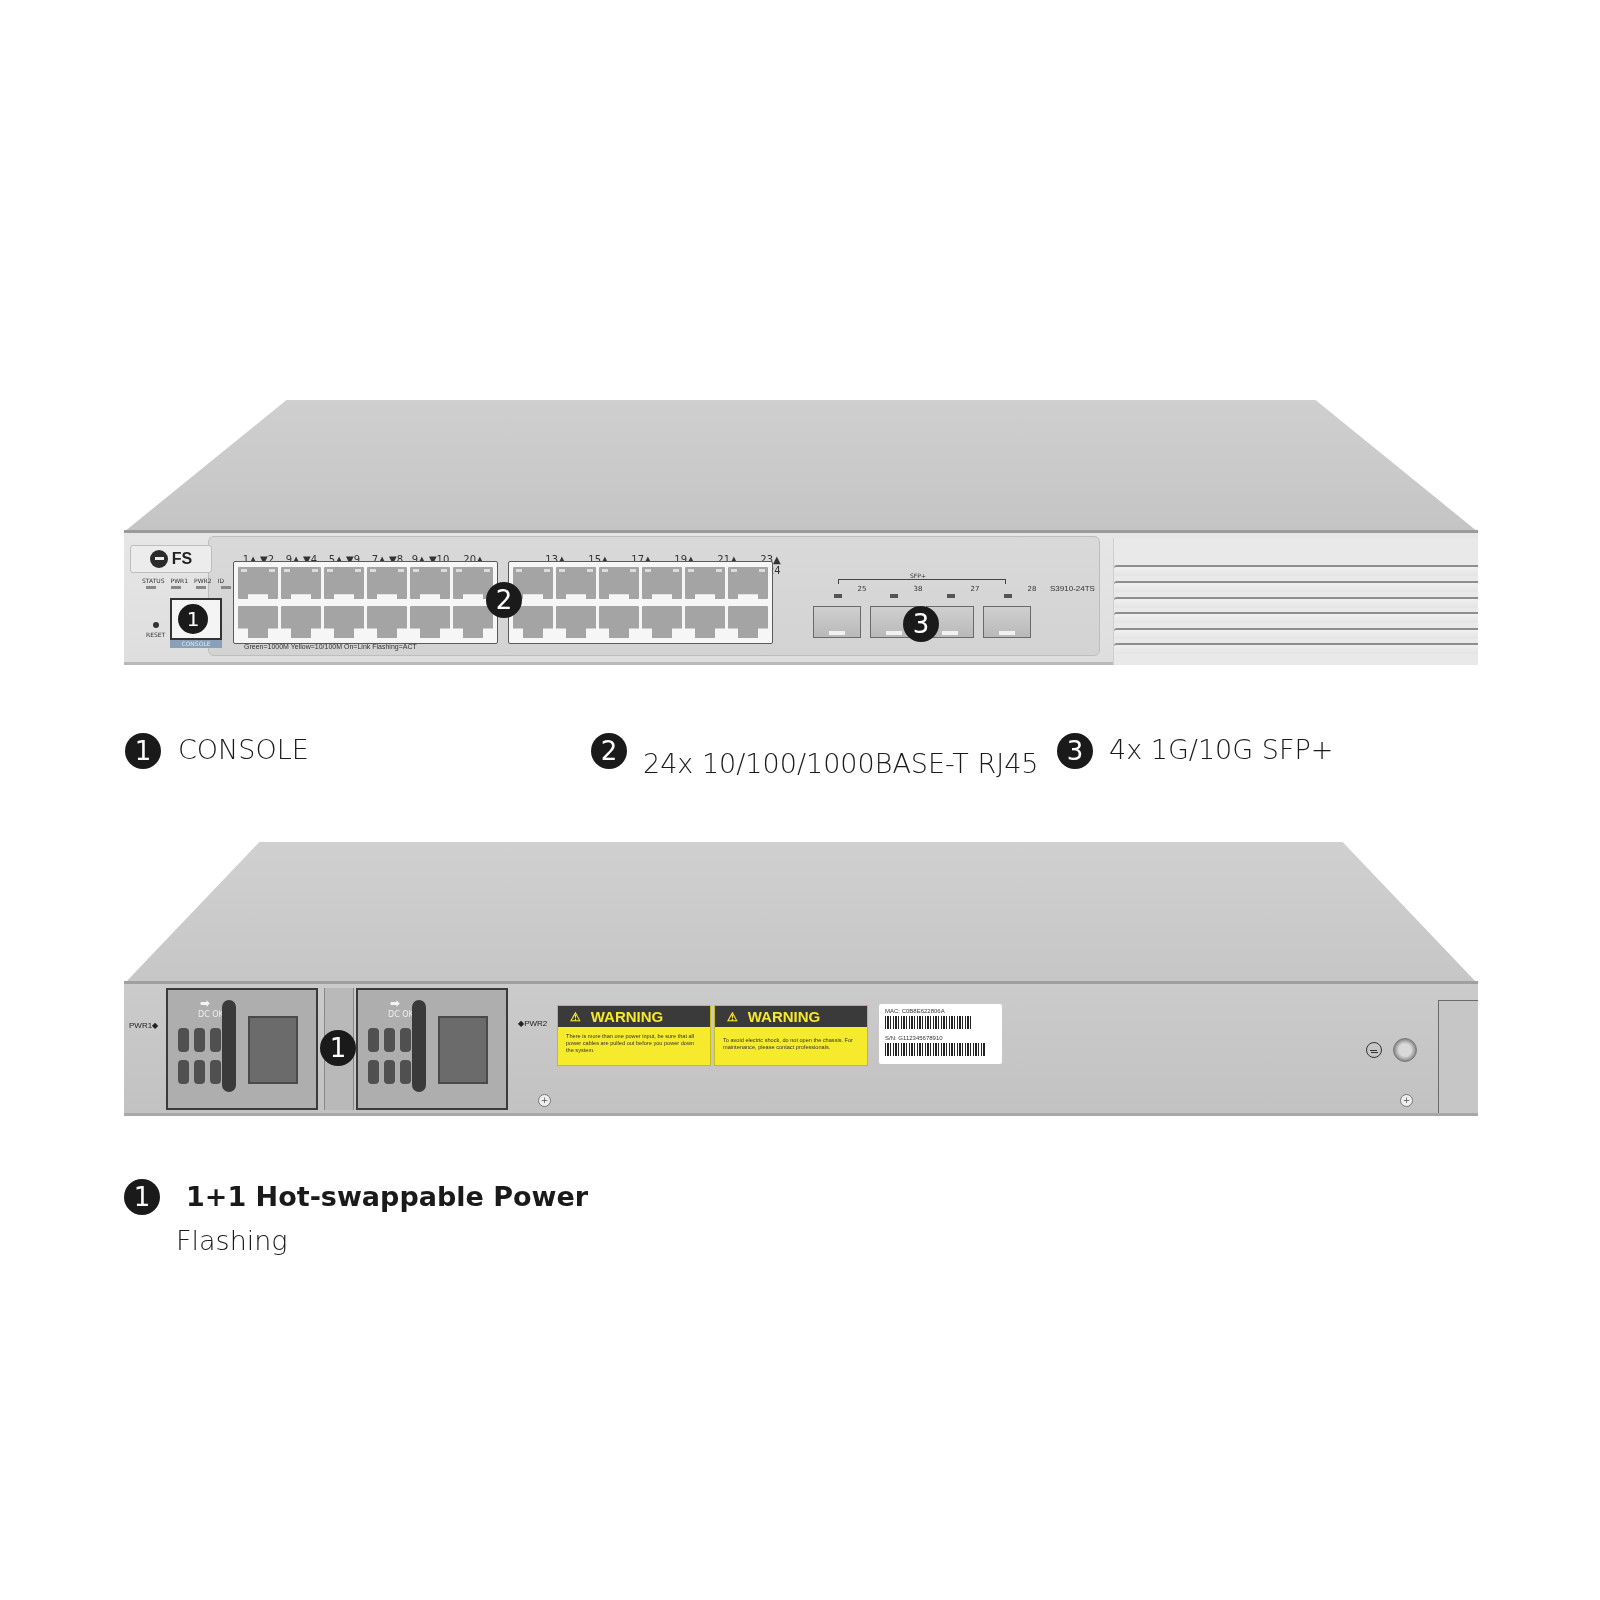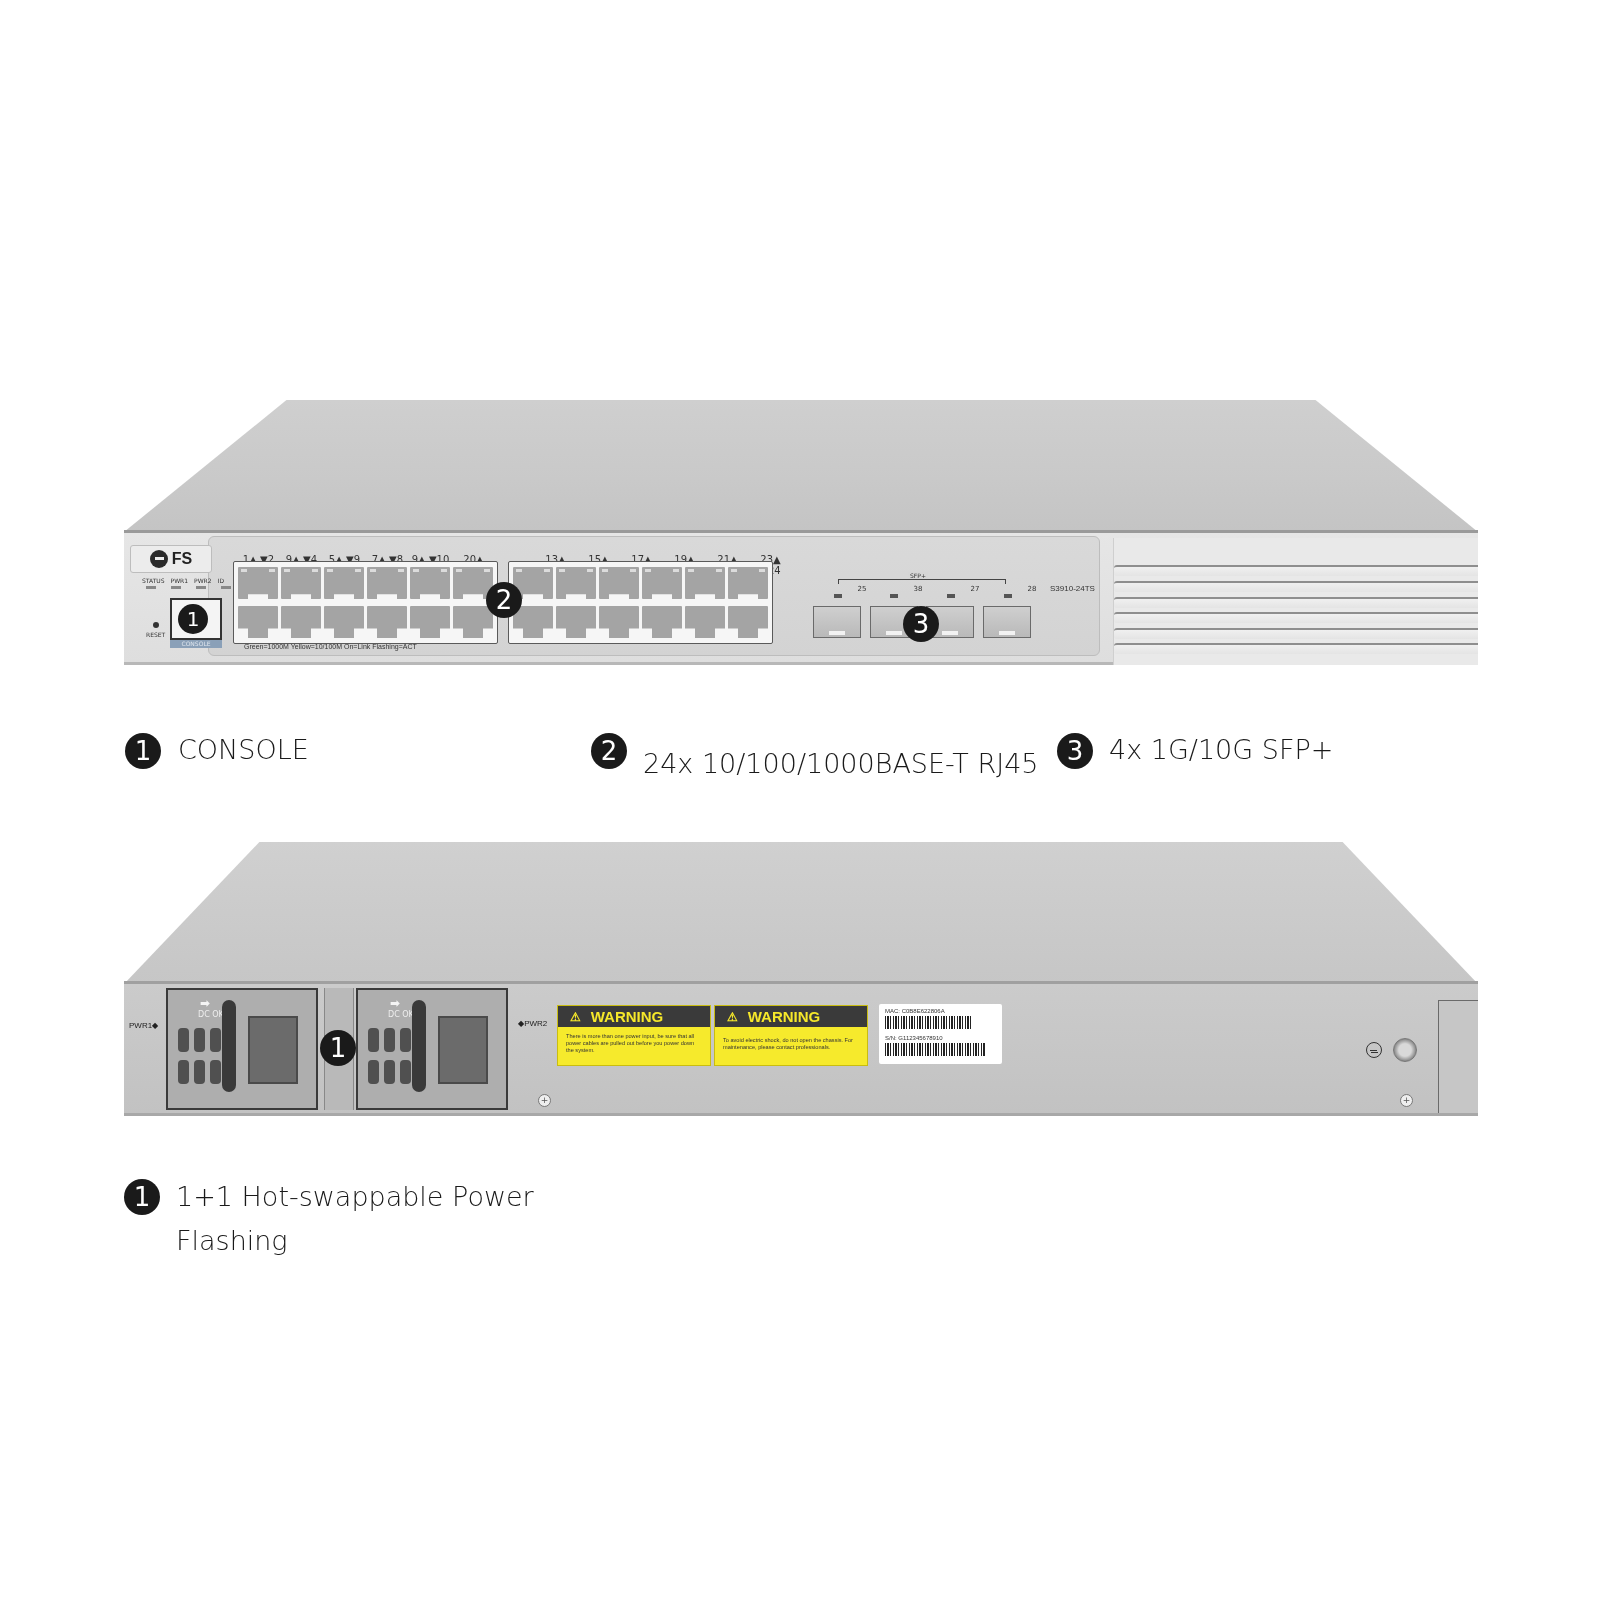--- a/index.html
+++ b/index.html
@@ -312,15 +312,15 @@
     <div class="barcode" style="width:100px;"></div>
   </div>
 
   <div class="ground-icon"></div>
   <div class="ground-screw"></div>
   <div class="screw" style="left:1400px; top:1094px;">+</div>
 </div>
 
 <div>
   <div class="badge" style="left:124px; top:1179px;">1</div>
-  <div class="caption" style="left:176px; top:1181px;">1+1 Hot-swappable Power</div>
+  <div class="caption" style="left:186px; top:1181px;font-weight:bold;">1+1 Hot-swappable Power</div>
   <div class="caption" style="left:176px; top:1225px;">Flashing</div>
 </div>
 
 </body></html>

